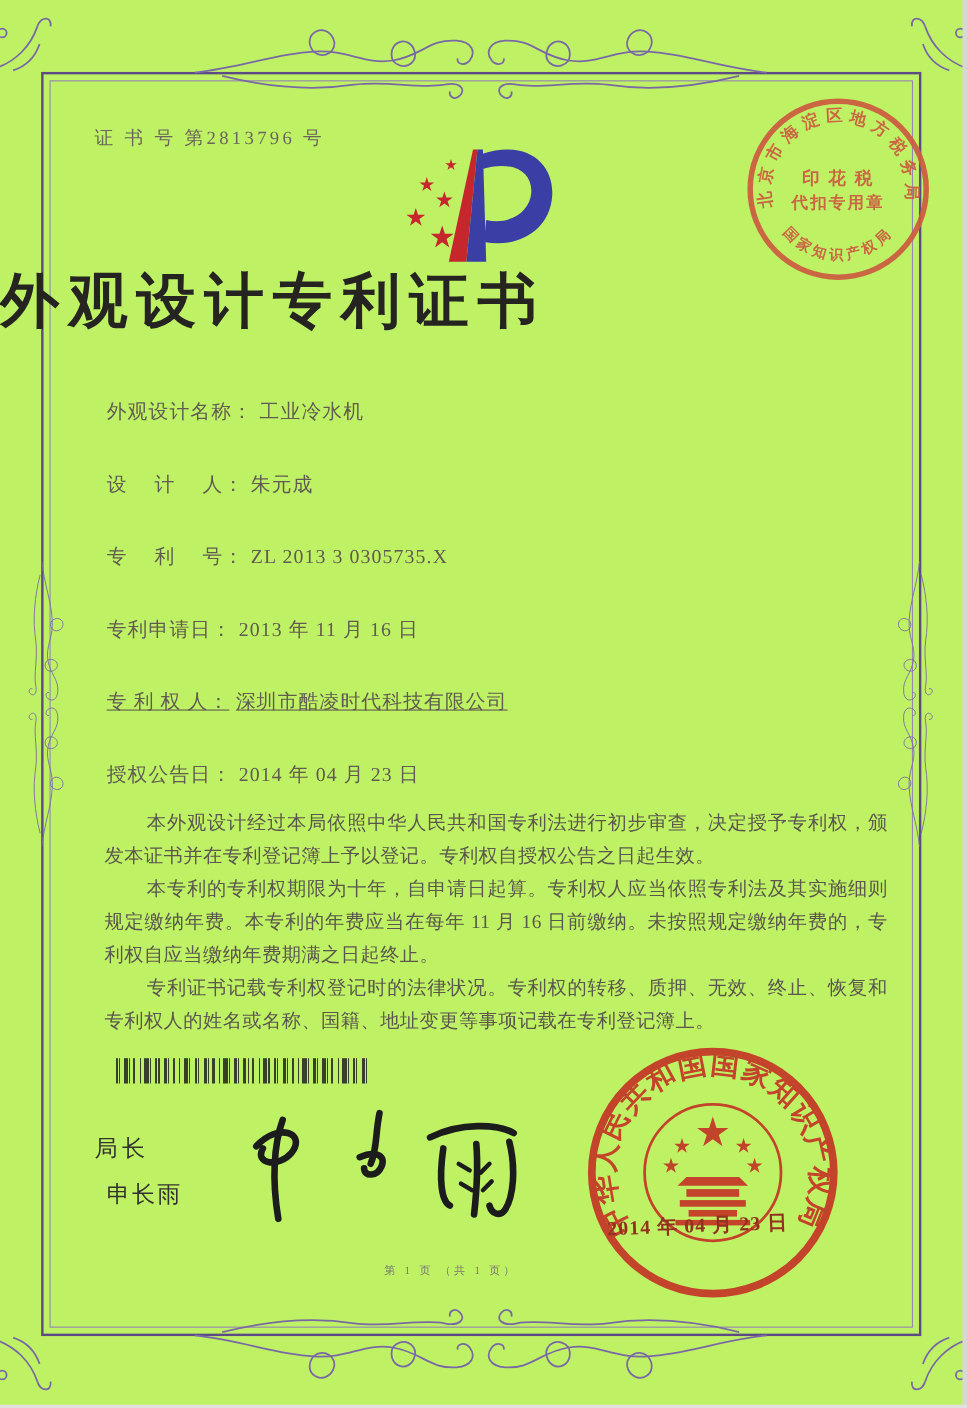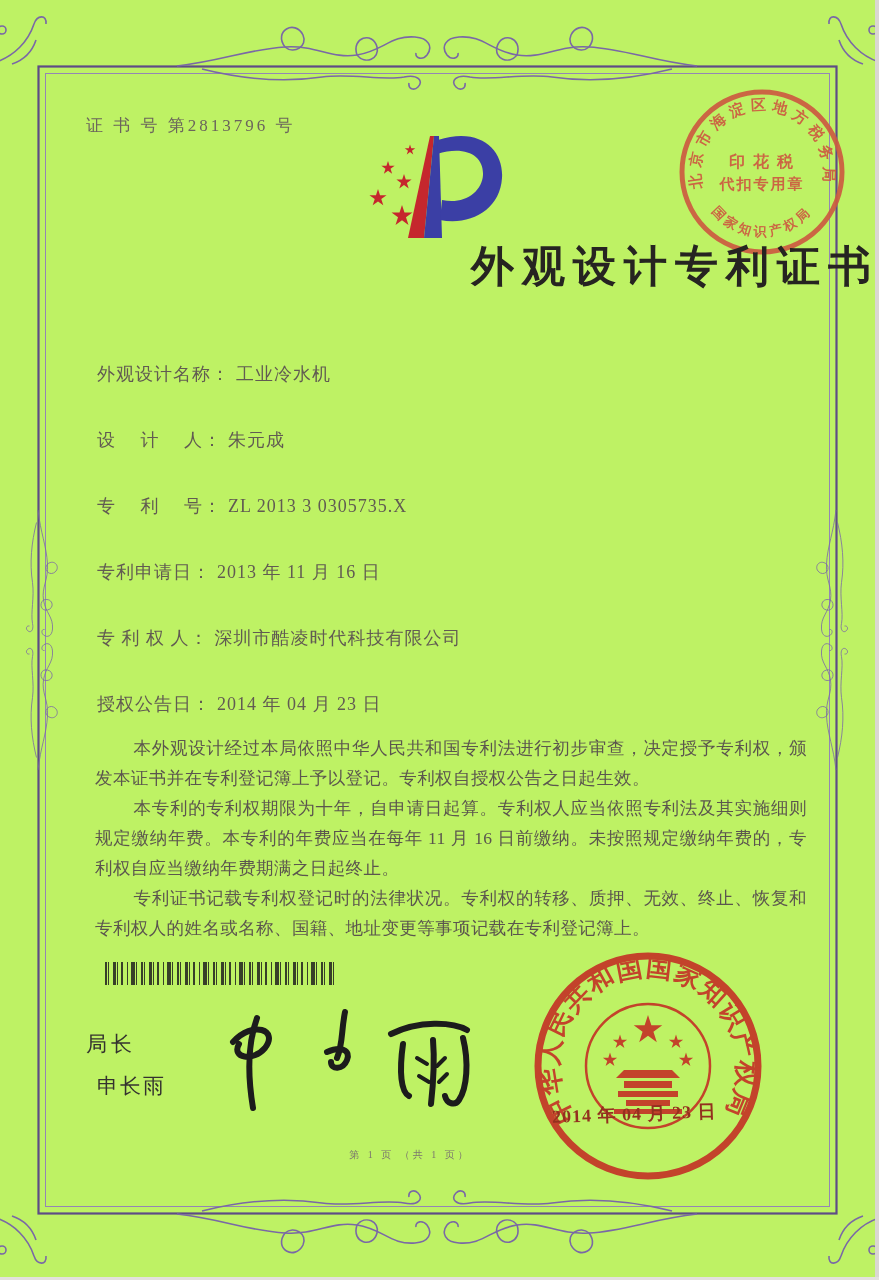--- a/index.html
+++ b/index.html
@@ -6,22 +6,22 @@
   .page{
     position:relative;width:879px;height:1280px;background:#bef264;overflow:hidden;
     font-family:"Liberation Serif","DejaVu Serif",serif;
   }
   .abs{position:absolute;}
   svg{display:block;}
   .cert-no{
     left:86px;top:114px;font-size:17px;letter-spacing:3px;color:#6b655c;
   }
   .title{
-    left:0;right:0;top:238px;margin:0;text-align:right;
-    font-size:43px;font-weight:bold;letter-spacing:8px;color:#262421;
+    left:0;right:0;top:238px;margin:0;text-align:left;
+    font-size:54px;font-weight:bold;letter-spacing:8px;color:#262421;
   }
   .field-row{left:97px;font-size:18px;color:#615b52;letter-spacing:1px;white-space:nowrap;}
   .field-row .fvalue{margin-left:6px;}
   .paras{left:95px;top:733px;width:712px;}
   .paras p{
     margin:0;font-size:17.5px;line-height:30px;color:#5b564e;
     text-indent:2.2em;text-align:justify;letter-spacing:0.4px;
   }
   .barcode{
     left:105px;top:962px;width:232px;height:23px;
@@ -128,21 +128,21 @@
   </div>
   <div class="abs field-row" style="top:428px;">
     <span class="flabel">设　 计　 人：</span><span class="fvalue">朱元成</span>
   </div>
   <div class="abs field-row" style="top:494px;">
     <span class="flabel">专　 利　 号：</span><span class="fvalue">ZL 2013 3 0305735.X</span>
   </div>
   <div class="abs field-row" style="top:560px;">
     <span class="flabel">专利申请日：</span><span class="fvalue">2013 年 11 月 16 日</span>
   </div>
-  <div class="abs field-row" style="top:626px;">
+  <div class="abs field-row" style="top:626px;text-decoration:underline;">
     <span class="flabel">专 利 权 人：</span><span class="fvalue">深圳市酷凌时代科技有限公司</span>
   </div>
   <div class="abs field-row" style="top:692px;">
     <span class="flabel">授权公告日：</span><span class="fvalue">2014 年 04 月 23 日</span>
   </div>
 
   <div class="abs paras">
     <p>本外观设计经过本局依照中华人民共和国专利法进行初步审查，决定授予专利权，颁发本证书并在专利登记簿上予以登记。专利权自授权公告之日起生效。</p>
     <p>本专利的专利权期限为十年，自申请日起算。专利权人应当依照专利法及其实施细则规定缴纳年费。本专利的年费应当在每年 11 月 16 日前缴纳。未按照规定缴纳年费的，专利权自应当缴纳年费期满之日起终止。</p>
     <p>专利证书记载专利权登记时的法律状况。专利权的转移、质押、无效、终止、恢复和专利权人的姓名或名称、国籍、地址变更等事项记载在专利登记簿上。</p>

